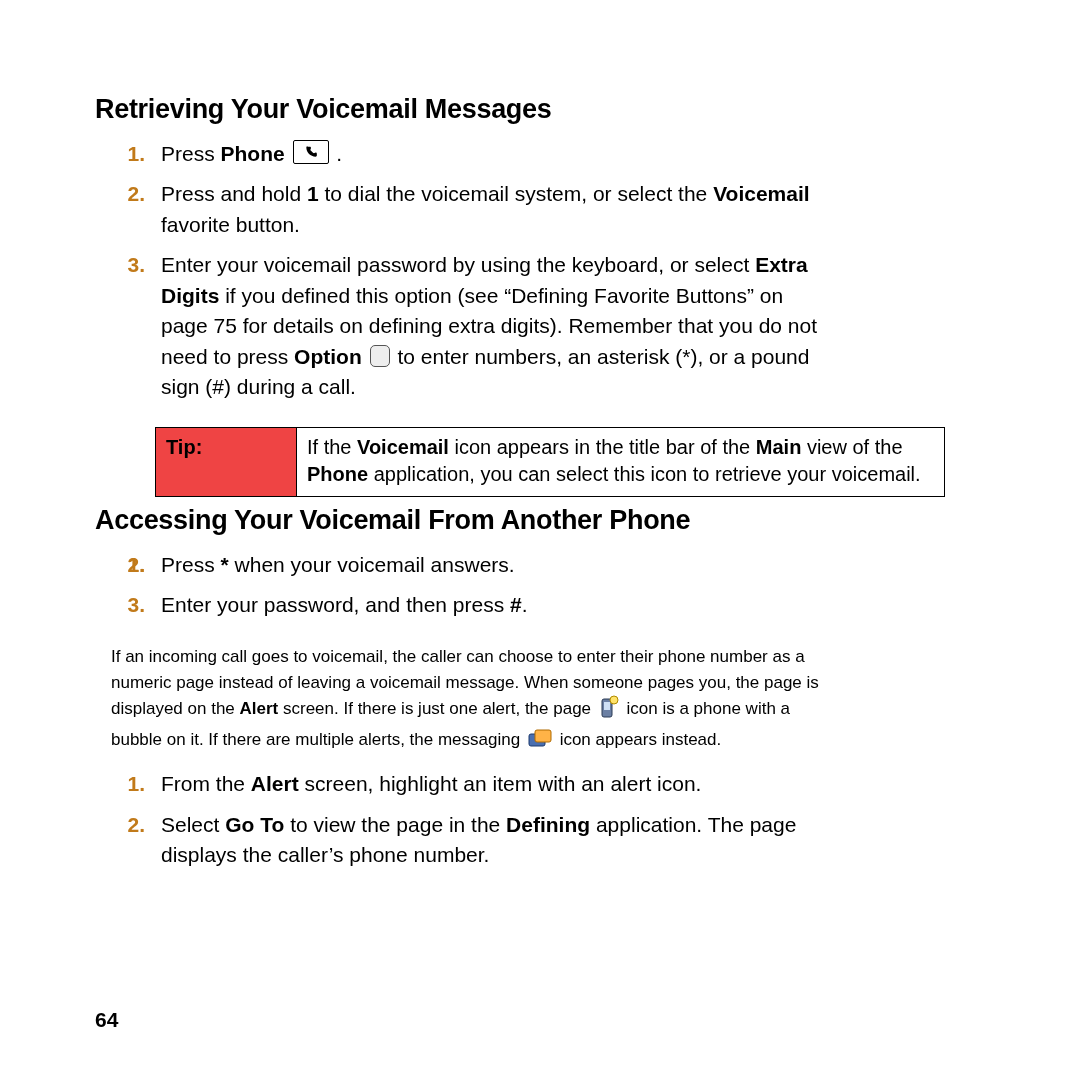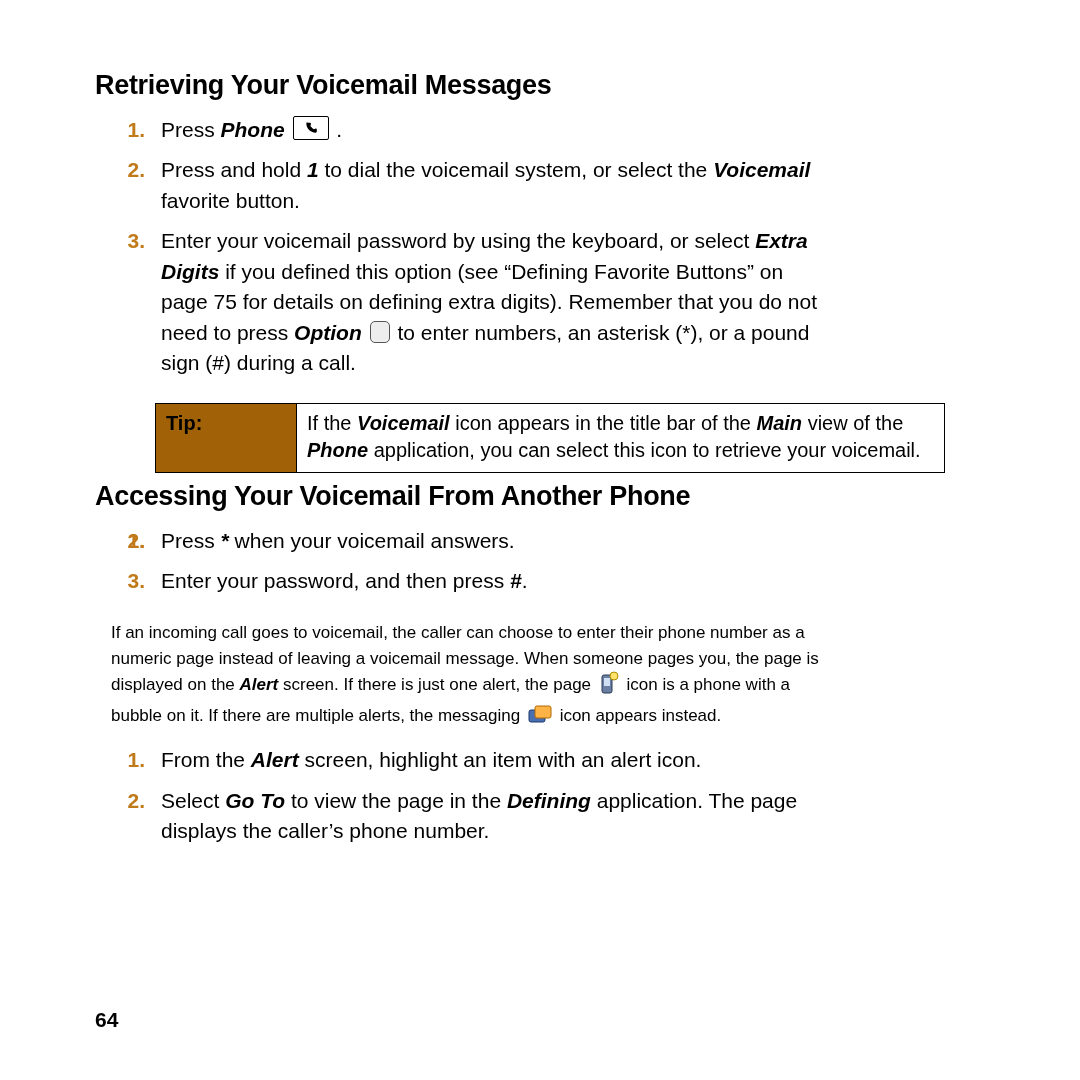--- a/index.html
+++ b/index.html
@@ -8,21 +8,21 @@
     width: 1080px;
     height: 1080px;
     background: #fff;
     font-family: "Myriad Pro", "Segoe UI", "Helvetica Neue", Arial, sans-serif;
     color: #000;
   }
   .page {
     box-sizing: border-box;
     width: 916px;
     height: 1080px;
-    padding: 70px 95px 40px 95px;
+    padding: 94px 95px 40px 95px;
     position: relative;
   }
   h2 {
     font-size: 27px;
     font-weight: 700;
     margin: 0 0 14px 0;
     letter-spacing: -0.3px;
   }
   h2.mt {
   }
@@ -45,21 +45,21 @@
     width: 30px;
     text-align: right;
     font-weight: 700;
     color: #C17A1A;
   }
   p.body {
     font-size: 17px;
     line-height: 1.5;
     margin: 0 0 12px 16px;
   }
-  b { font-weight: 700; font-style: italic; }
+  b { font-weight: 700; }
   .key-icon {
     display: inline-block;
     vertical-align: -3px;
     width: 34px;
     height: 22px;
     border: 1.5px solid #000;
     border-radius: 2px;
     position: relative;
     margin: 0 2px;
     background: #fff;
@@ -86,21 +86,21 @@
     width: 790px;
   }
   table.tip td {
     border: 1.5px solid #000;
     padding: 6px 10px 8px 10px;
     font-size: 20px;
     line-height: 1.35;
     vertical-align: top;
   }
   table.tip td.label {
-    background: #a16207;
+    background: #ef4444;
     width: 120px;
     font-weight: 700;
   }
   .footer {
     position: absolute;
     left: 95px;
     right: 95px;
     bottom: 48px;
     display: flex;
     justify-content: space-between;

